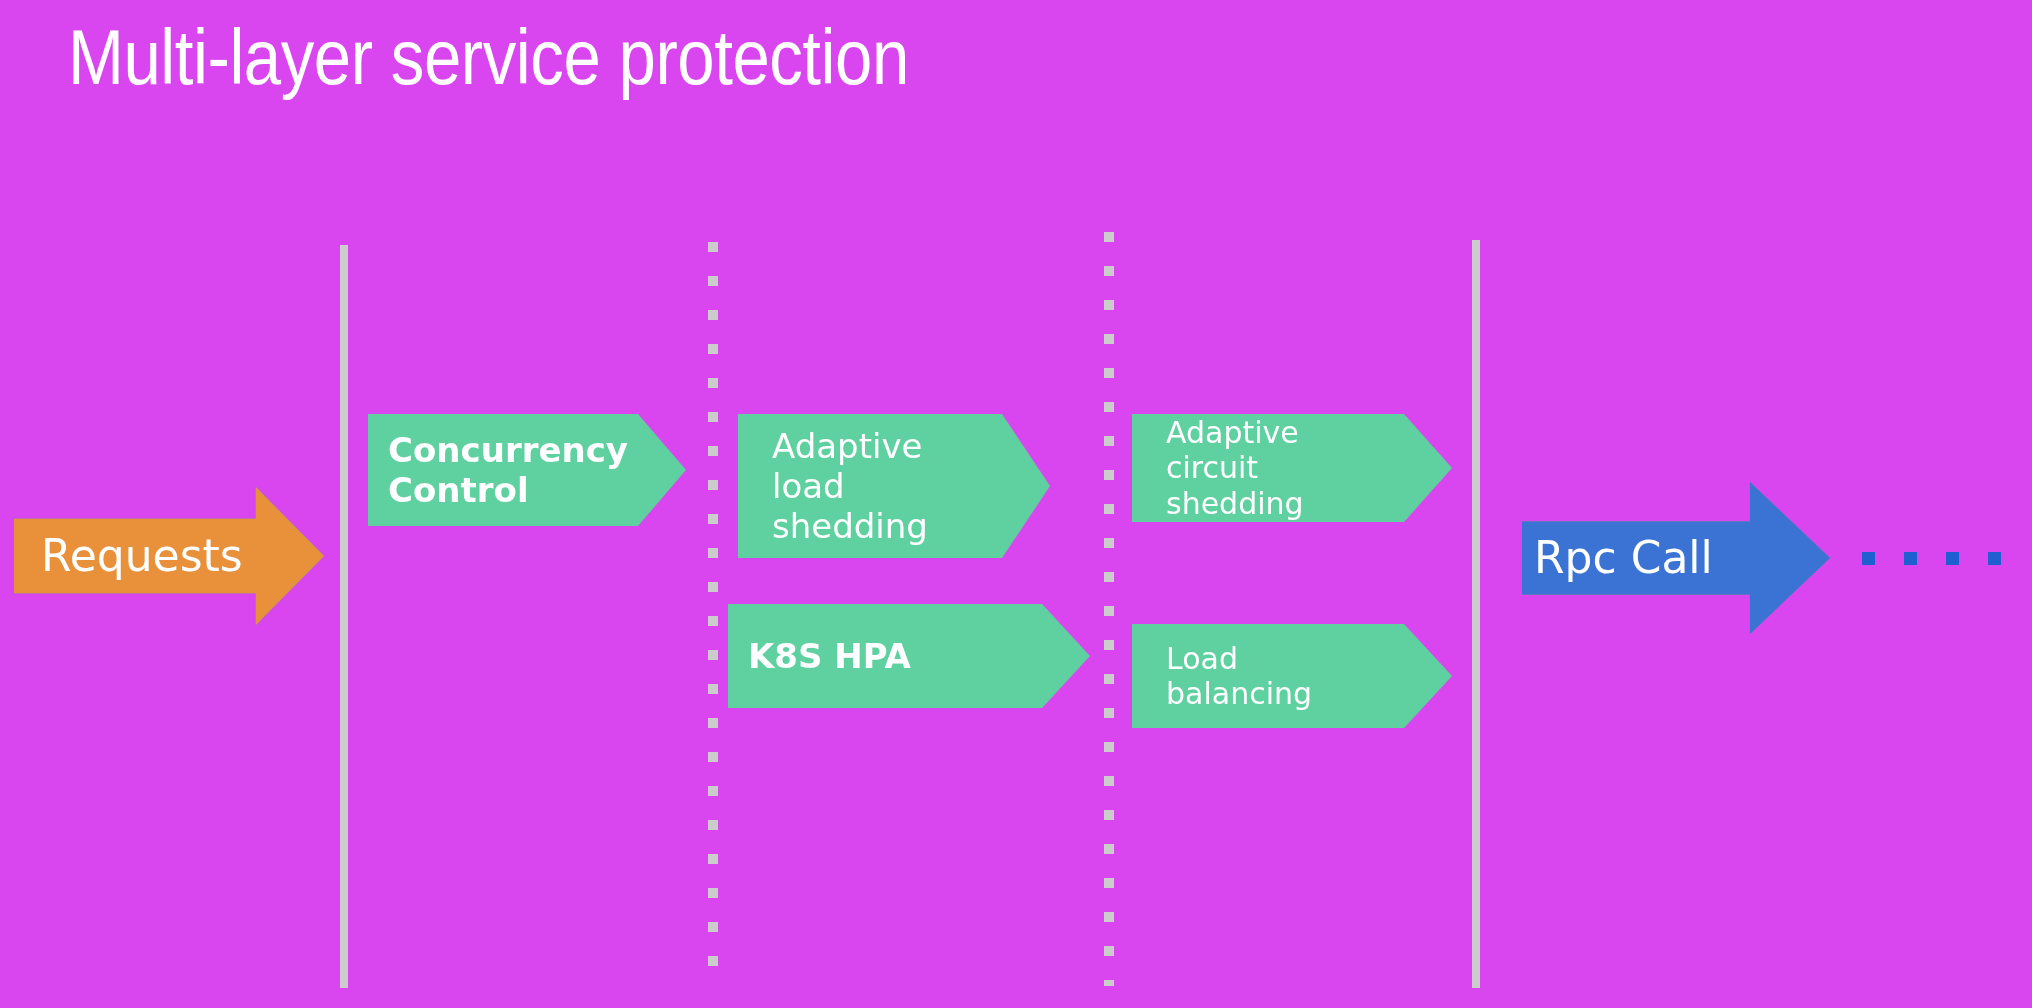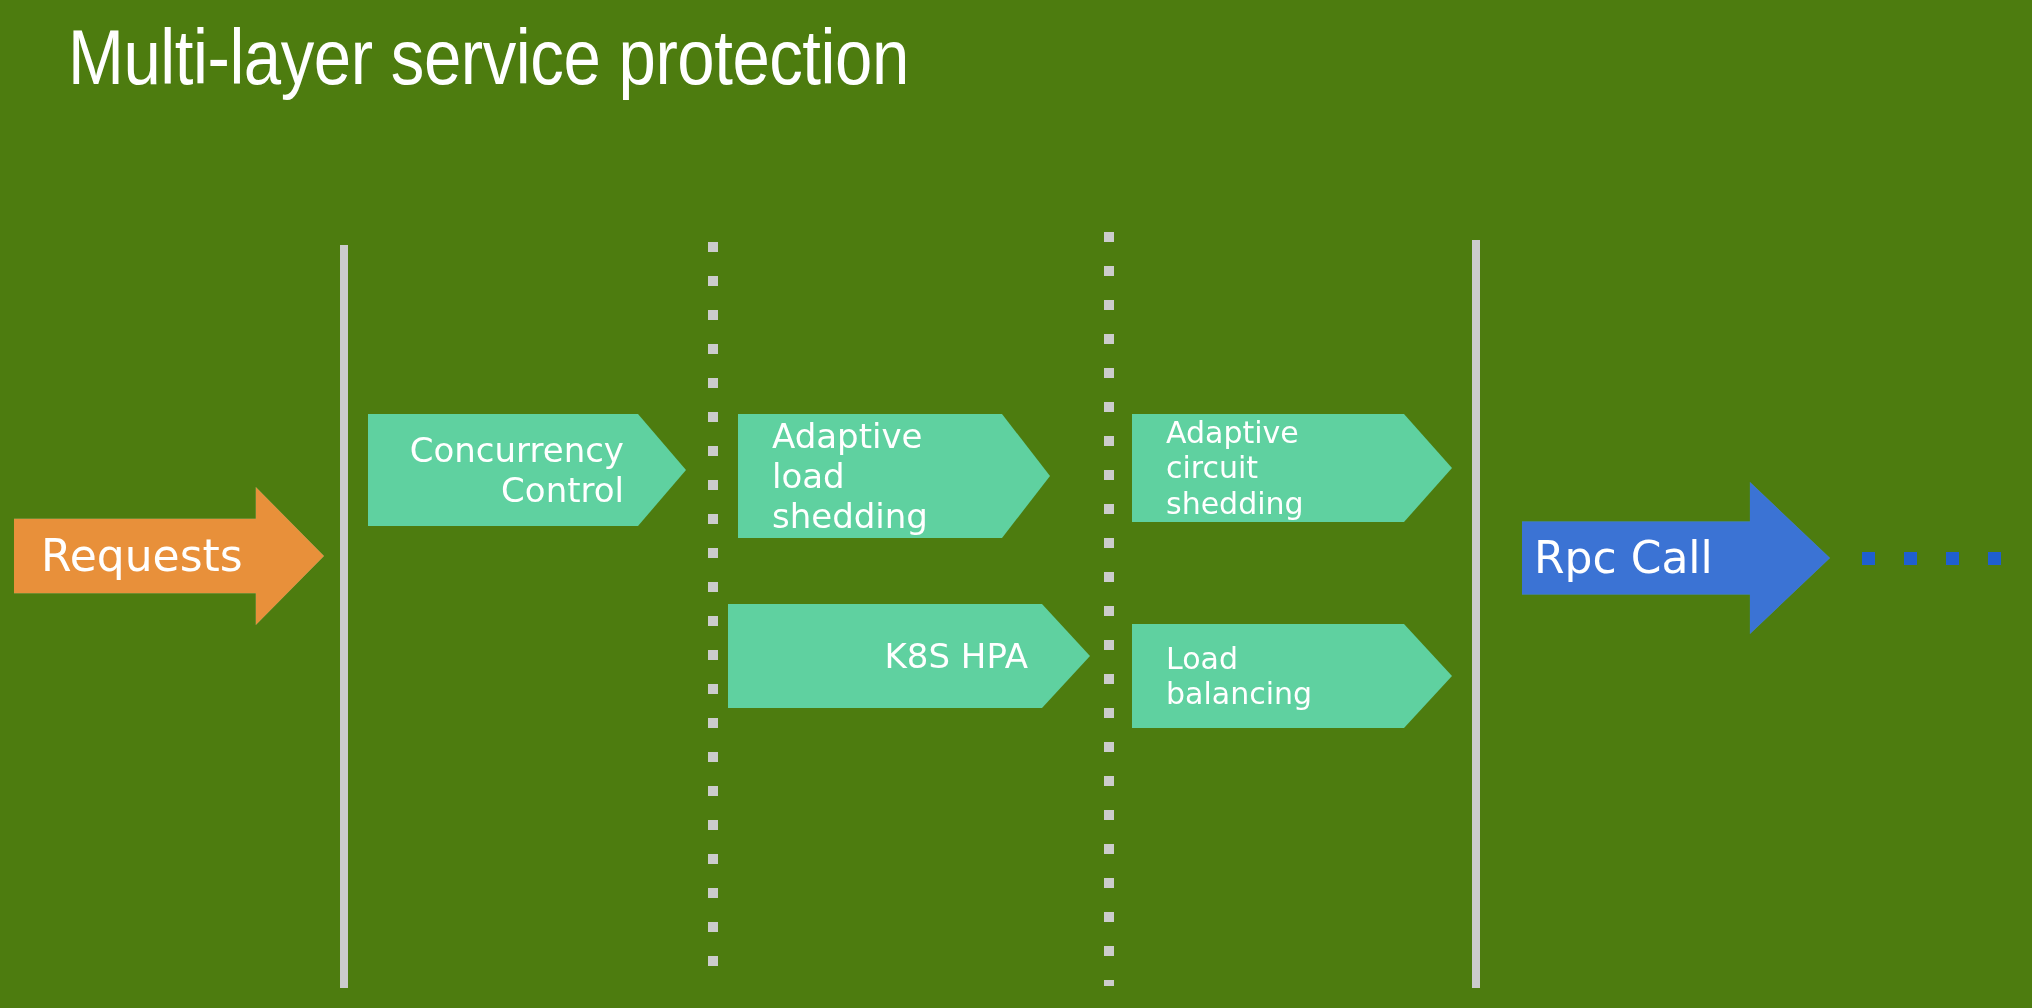--- a/index.html
+++ b/index.html
@@ -8,21 +8,21 @@
     padding: 0;
     background: #222b2b;
   }
   body {
     font-family: "DejaVu Sans", sans-serif;
   }
   #canvas {
     position: relative;
     width: 2032px;
     height: 1008px;
-    background: #4d7c0f;
+    background: #d946ef;
     overflow: hidden;
   }
 
   
   .slide-title {
     position: absolute;
     left: 68px;
     top: 14px;
     font-family: "Liberation Sans", sans-serif;
     font-size: 78px;
@@ -82,23 +82,24 @@
     clip-path: polygon(0 0, calc(100% - 48px) 0, 100% 50%, calc(100% - 48px) 100%, 0 100%);
   }
   .arrow-green {
     font-size: 34px;
   }
   .arrow-green .arrow-label {
     padding-left: 34px;
     padding-right: 60px;
   }
   .arrow-green.center .arrow-label {
-    text-align: right;
+    text-align: left;
     padding-left: 20px;
     padding-right: 62px;
+    font-weight: bold;
   }
   .arrow-green.small {
     font-size: 30px;
   }
 
   
   .arrow-orange .arrow-body {
     background: #e8903a;
     clip-path: polygon(
       0 23%, 78% 23%, 78% 0,
@@ -193,21 +194,21 @@
     <div class="arrow-label">Requests</div>
   </div>
 
   <div class="arrow arrow-green center" style="left:368px; top:414px; width:318px; height:112px;">
     <div class="arrow-body"></div>
     <div class="arrow-label">Concurrency
 Control</div>
   </div>
 
 
-  <div class="arrow arrow-green" style="left:738px; top:414px; width:312px; height:124px;">
+  <div class="arrow arrow-green" style="left:738px; top:414px; width:312px; height:144px;">
     <div class="arrow-body"></div>
     <div class="arrow-label">Adaptive load
 shedding</div>
   </div>
 
   <div class="arrow arrow-green center" style="left:728px; top:604px; width:362px; height:104px;">
     <div class="arrow-body"></div>
     <div class="arrow-label">K8S HPA</div>
   </div>
 

